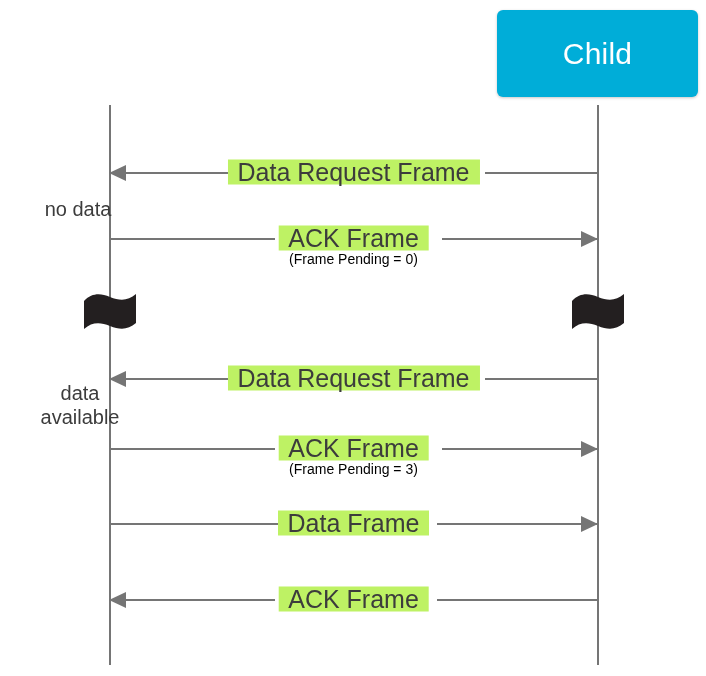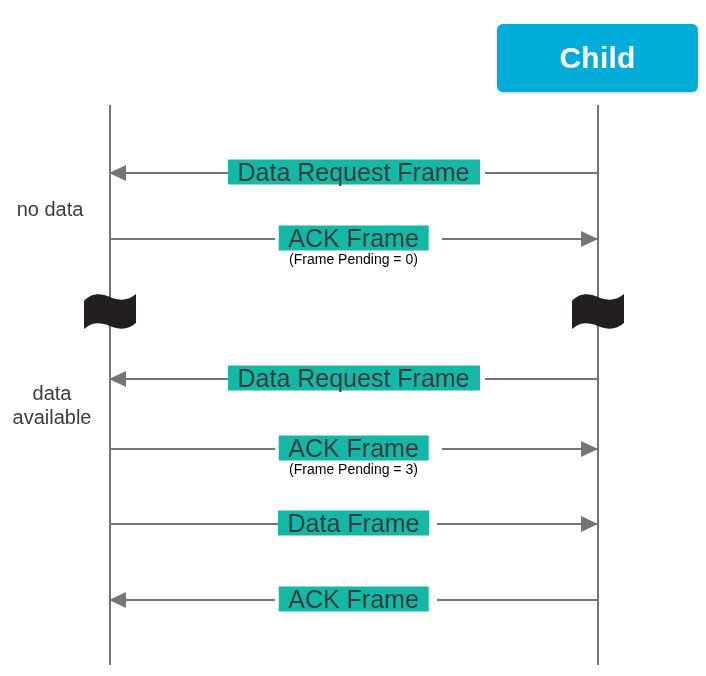--- a/index.html
+++ b/index.html
@@ -24,21 +24,21 @@
     display: flex;
     align-items: center;
     justify-content: center;
     color: #ffffff;
     font-size: 30px;
     font-weight: 400;
     letter-spacing: 0.2px;
     box-shadow: 0 1px 3px rgba(0,0,0,0.22);
   }
   #participant-parent { left: 10px;  top: 10px; width: 200px; height: 95px; }
-  #participant-child  { left: 497px; top: 24px; width: 201px; height: 68px; font-weight: bold; }
+  #participant-child  { left: 497px; top: 10px; width: 201px; height: 87px; }
 
   
   .lifeline {
     position: absolute;
     top: 105px;
     width: 2px;
     height: 560px;
     background: #757575;
   }
   #lifeline-parent { left: 109px; }
@@ -73,21 +73,21 @@
     border-top: 8px solid transparent;
     border-bottom: 8px solid transparent;
     border-left: 17px solid #757575;
   }
 
   .msg-label {
     position: absolute;
     left: 50%;
     transform: translate(-50%, -50%);
     top: 0;
-    background: #14b8a6;
+    background: #bef264;
     padding: 0 10px;
     white-space: nowrap;
     color: #3c3c3c;
     font-size: 25px;
     line-height: 1;
   }
   .msg-sublabel {
     position: absolute;
     left: 50%;
     transform: translateX(-50%);
@@ -99,20 +99,21 @@
   }
 
   
   .side-note {
     position: absolute;
     color: #3c3c3c;
     font-size: 20px;
     line-height: 1.18;
     text-align: center;
     white-space: pre-line;
+    margin-left: 28px;
   }
 
   
   .break-symbol {
     position: absolute;
     width: 56px;
     height: 42px;
   }
 </style>
 </head>

